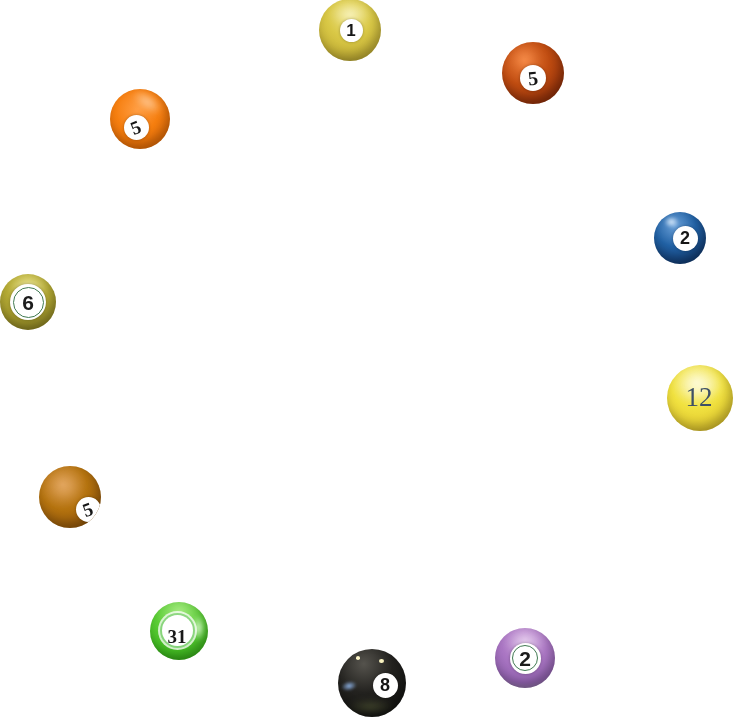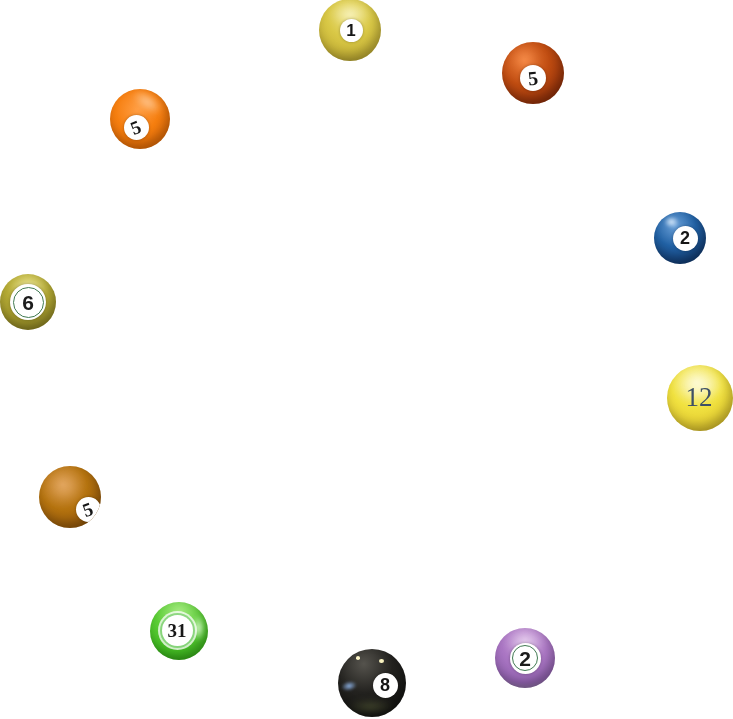--- a/index.html
+++ b/index.html
@@ -28,21 +28,21 @@
   .blue-streak{left:5%;top:47%;width:24%;height:14%;transform:rotate(-12deg);filter:blur(1px);
     background:radial-gradient(closest-side,#8fb4e8,rgba(80,110,180,0));}
   .olive-tint{left:12%;top:74%;width:72%;height:22%;filter:blur(3px);
     background:radial-gradient(closest-side,rgba(118,126,72,0.45),rgba(118,126,72,0));}
   .dot{
     position:absolute;background:#ffffff;border-radius:50%;
     display:flex;align-items:center;justify-content:center;
     box-shadow:0 0 3px rgba(0,0,0,0.3);
   }
   .dot.ring-green::after{content:"";position:absolute;inset:2.5px;border:1.2px solid #417a52;border-radius:50%;}
-  .dot.ring-halo{box-shadow:0 0 0 2px rgba(72,190,58,0.55),0 0 0 4px rgba(255,255,255,0.75);}
+  .dot.ring-halo{box-shadow:0 0 0 2px rgba(72,190,58,0.55),0 0 0 4px rgba(255,255,255,0.75);align-items:flex-end;}
   .num{line-height:1;user-select:none;white-space:nowrap;}
 </style>
 </head>
 <body>
 
 <div class="stage" style="background: rgb(255, 255, 255);">
 
 <div class="ball" style="left: 319px; top: -1px; width: 62px; height: 62px; background: radial-gradient(circle at 50% 26%, rgb(239, 227, 129) 0%, rgb(217, 200, 70) 42%, rgb(198, 178, 54) 75%, rgb(171, 152, 43) 96%);">
       <div class="shine shine-ellipse" style="--shine-c: rgba(255,255,240,0.55);"></div>
       <div class="dot" style="left: 20.5px; top: 19.5px; width: 23px; height: 23px;">

